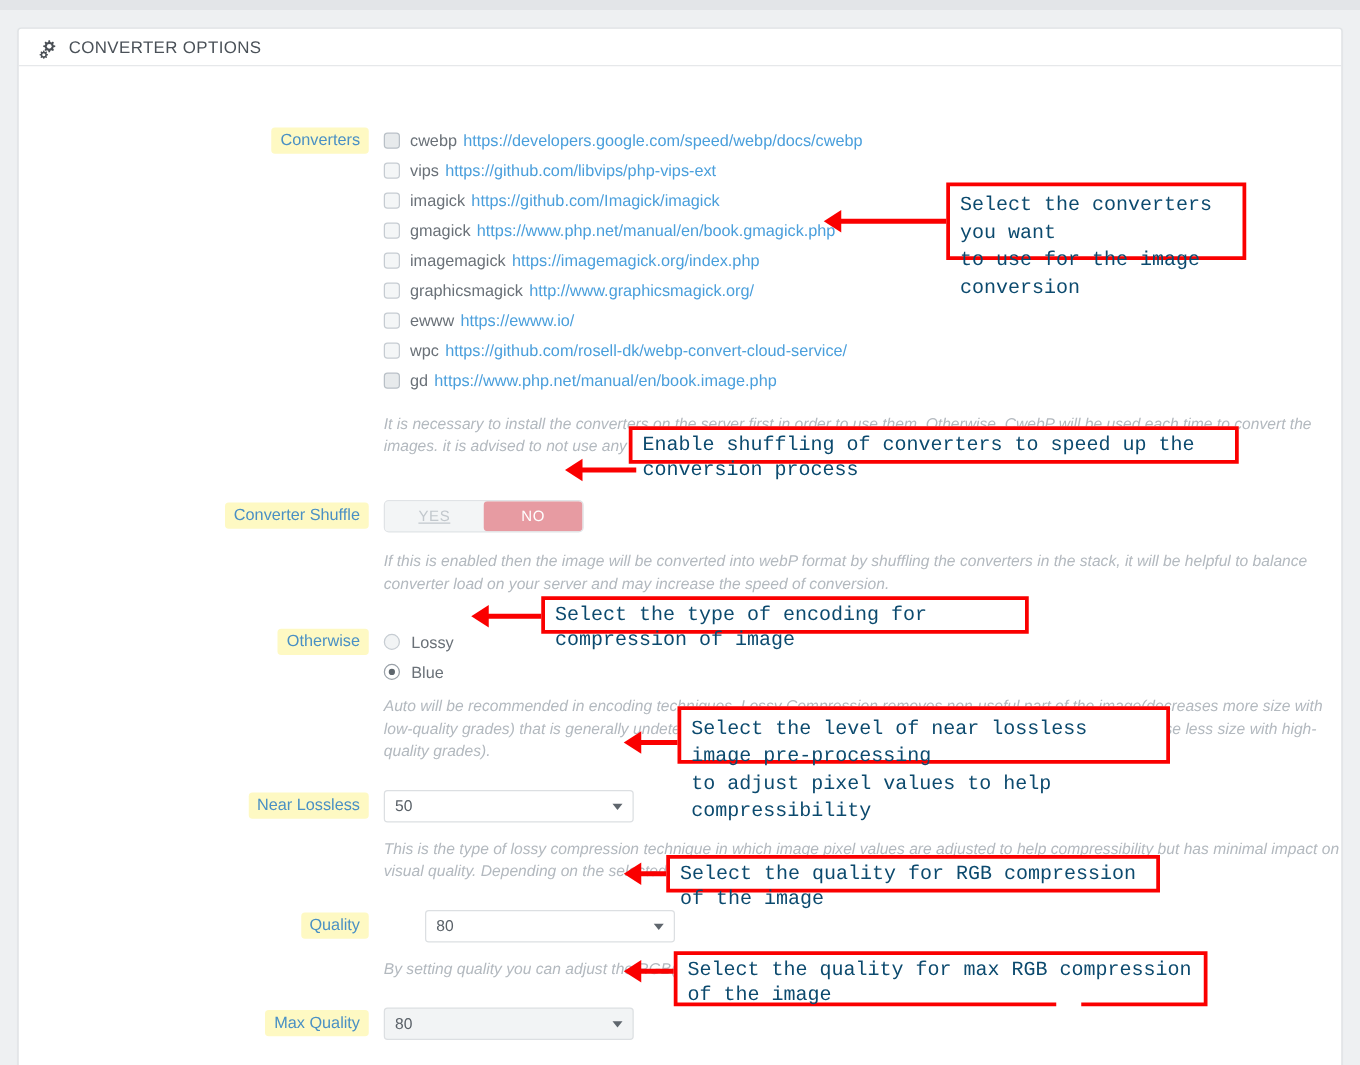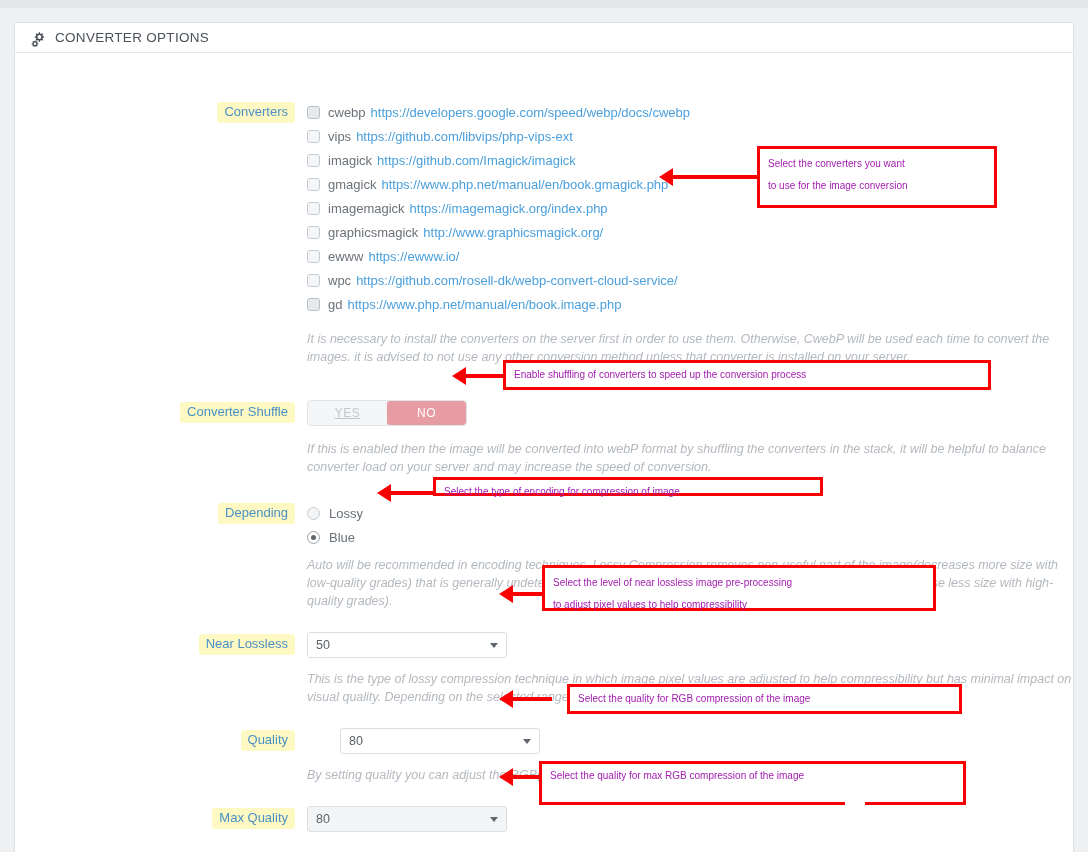--- a/index.html
+++ b/index.html
@@ -175,23 +175,23 @@
     border-left: 4px solid transparent;
     border-right: 4px solid transparent;
     border-top: 5px solid #5f666d;
   }
 
   
   .anno {
     position: absolute;
     border: 3px solid #fa0000;
     background: #ffffff;
-    color: #a21caf;
-    font-family: Liberation Sans, sans-serif;
-    font-size: 10px;
+    color: #0c4a6e;
+    font-family: Liberation Mono, monospace;
+    font-size: 16px;
     line-height: 22px;
     padding: 4px 8px 5px 8px;
     white-space: pre-line;
   }
   .arrow {
     position: absolute;
     height: 4px;
     background: #fa0000;
   }
   .arrow::before {
@@ -312,21 +312,21 @@
         </div>
       </div>
 
       <div class="help-row" style="margin-top:14px;">
         <div class="help-spacer"></div>
         <div class="help">If this is enabled then the image will be converted into webP format by shuffling the converters in the stack, it will be helpful to balance converter load on your server and may increase the speed of conversion.</div>
       </div>
 
       <div class="row" style="margin-top:25px;">
         <div class="label-col">
-          <span class="badge">Depending</span>
+          <span class="badge">Otherwise</span>
         </div>
         <div class="field-col">
           <div class="radio-item">
             <span class="rb"></span>
             <span>Lossy</span>
           </div>
           <div class="radio-item">
             <span class="rb sel"></span>
             <span>Blue</span>
           </div>
@@ -385,30 +385,30 @@
       </div>
 
     </div>
   </div>
 
   <div class="arrow" style="left:672px; top:175px; width:86px;"></div>
   <div class="anno" style="left:757px; top:146px; width:240px; height:62px;">Select the converters you want
 to use for the image conversion</div>
 
   <div class="arrow" style="left:465px; top:374px; width:44px;"></div>
-  <div class="anno" style="left:503px; top:360px; width:488px; height:30px; line-height:20px; padding-top:2px;">Enable shuffling of converters to speed up the conversion process</div>
+  <div class="anno" style="left:503px; top:341px; width:488px; height:30px; line-height:20px; padding-top:2px;">Enable shuffling of converters to speed up the conversion process</div>
 
   <div class="arrow" style="left:390px; top:491px; width:50px;"></div>
-  <div class="anno" style="left:433px; top:477px; width:390px; height:19px; line-height:20px; padding-top:2px;">Select the type of encoding for compression of image</div>
+  <div class="anno" style="left:433px; top:477px; width:390px; height:30px; line-height:20px; padding-top:2px;">Select the type of encoding for compression of image</div>
 
   <div class="arrow" style="left:512px; top:592px; width:42px;"></div>
   <div class="anno" style="left:542px; top:565px; width:394px; height:46px;">Select the level of near lossless image pre-processing
 to adjust pixel values to help compressibility</div>
 
   <div class="arrow" style="left:512px; top:697px; width:40px;"></div>
-  <div class="anno" style="left:567px; top:684px; width:395px; height:30px; line-height:20px; padding-top:2px;">Select the quality for RGB compression of the image</div>
+  <div class="anno" style="left:533px; top:684px; width:395px; height:30px; line-height:20px; padding-top:2px;">Select the quality for RGB compression of the image</div>
 
   <div class="arrow" style="left:512px; top:775px; width:40px;"></div>
   <div class="anno" style="left:539px; top:761px; width:427px; height:44px; line-height:20px; padding-top:2px;">Select the quality for max RGB compression of the image</div>
 
   <div class="gap-patch" style="left:845px; top:798px; width:20px; height:14px;"></div>
 
 </div>
 
 </body></html>

